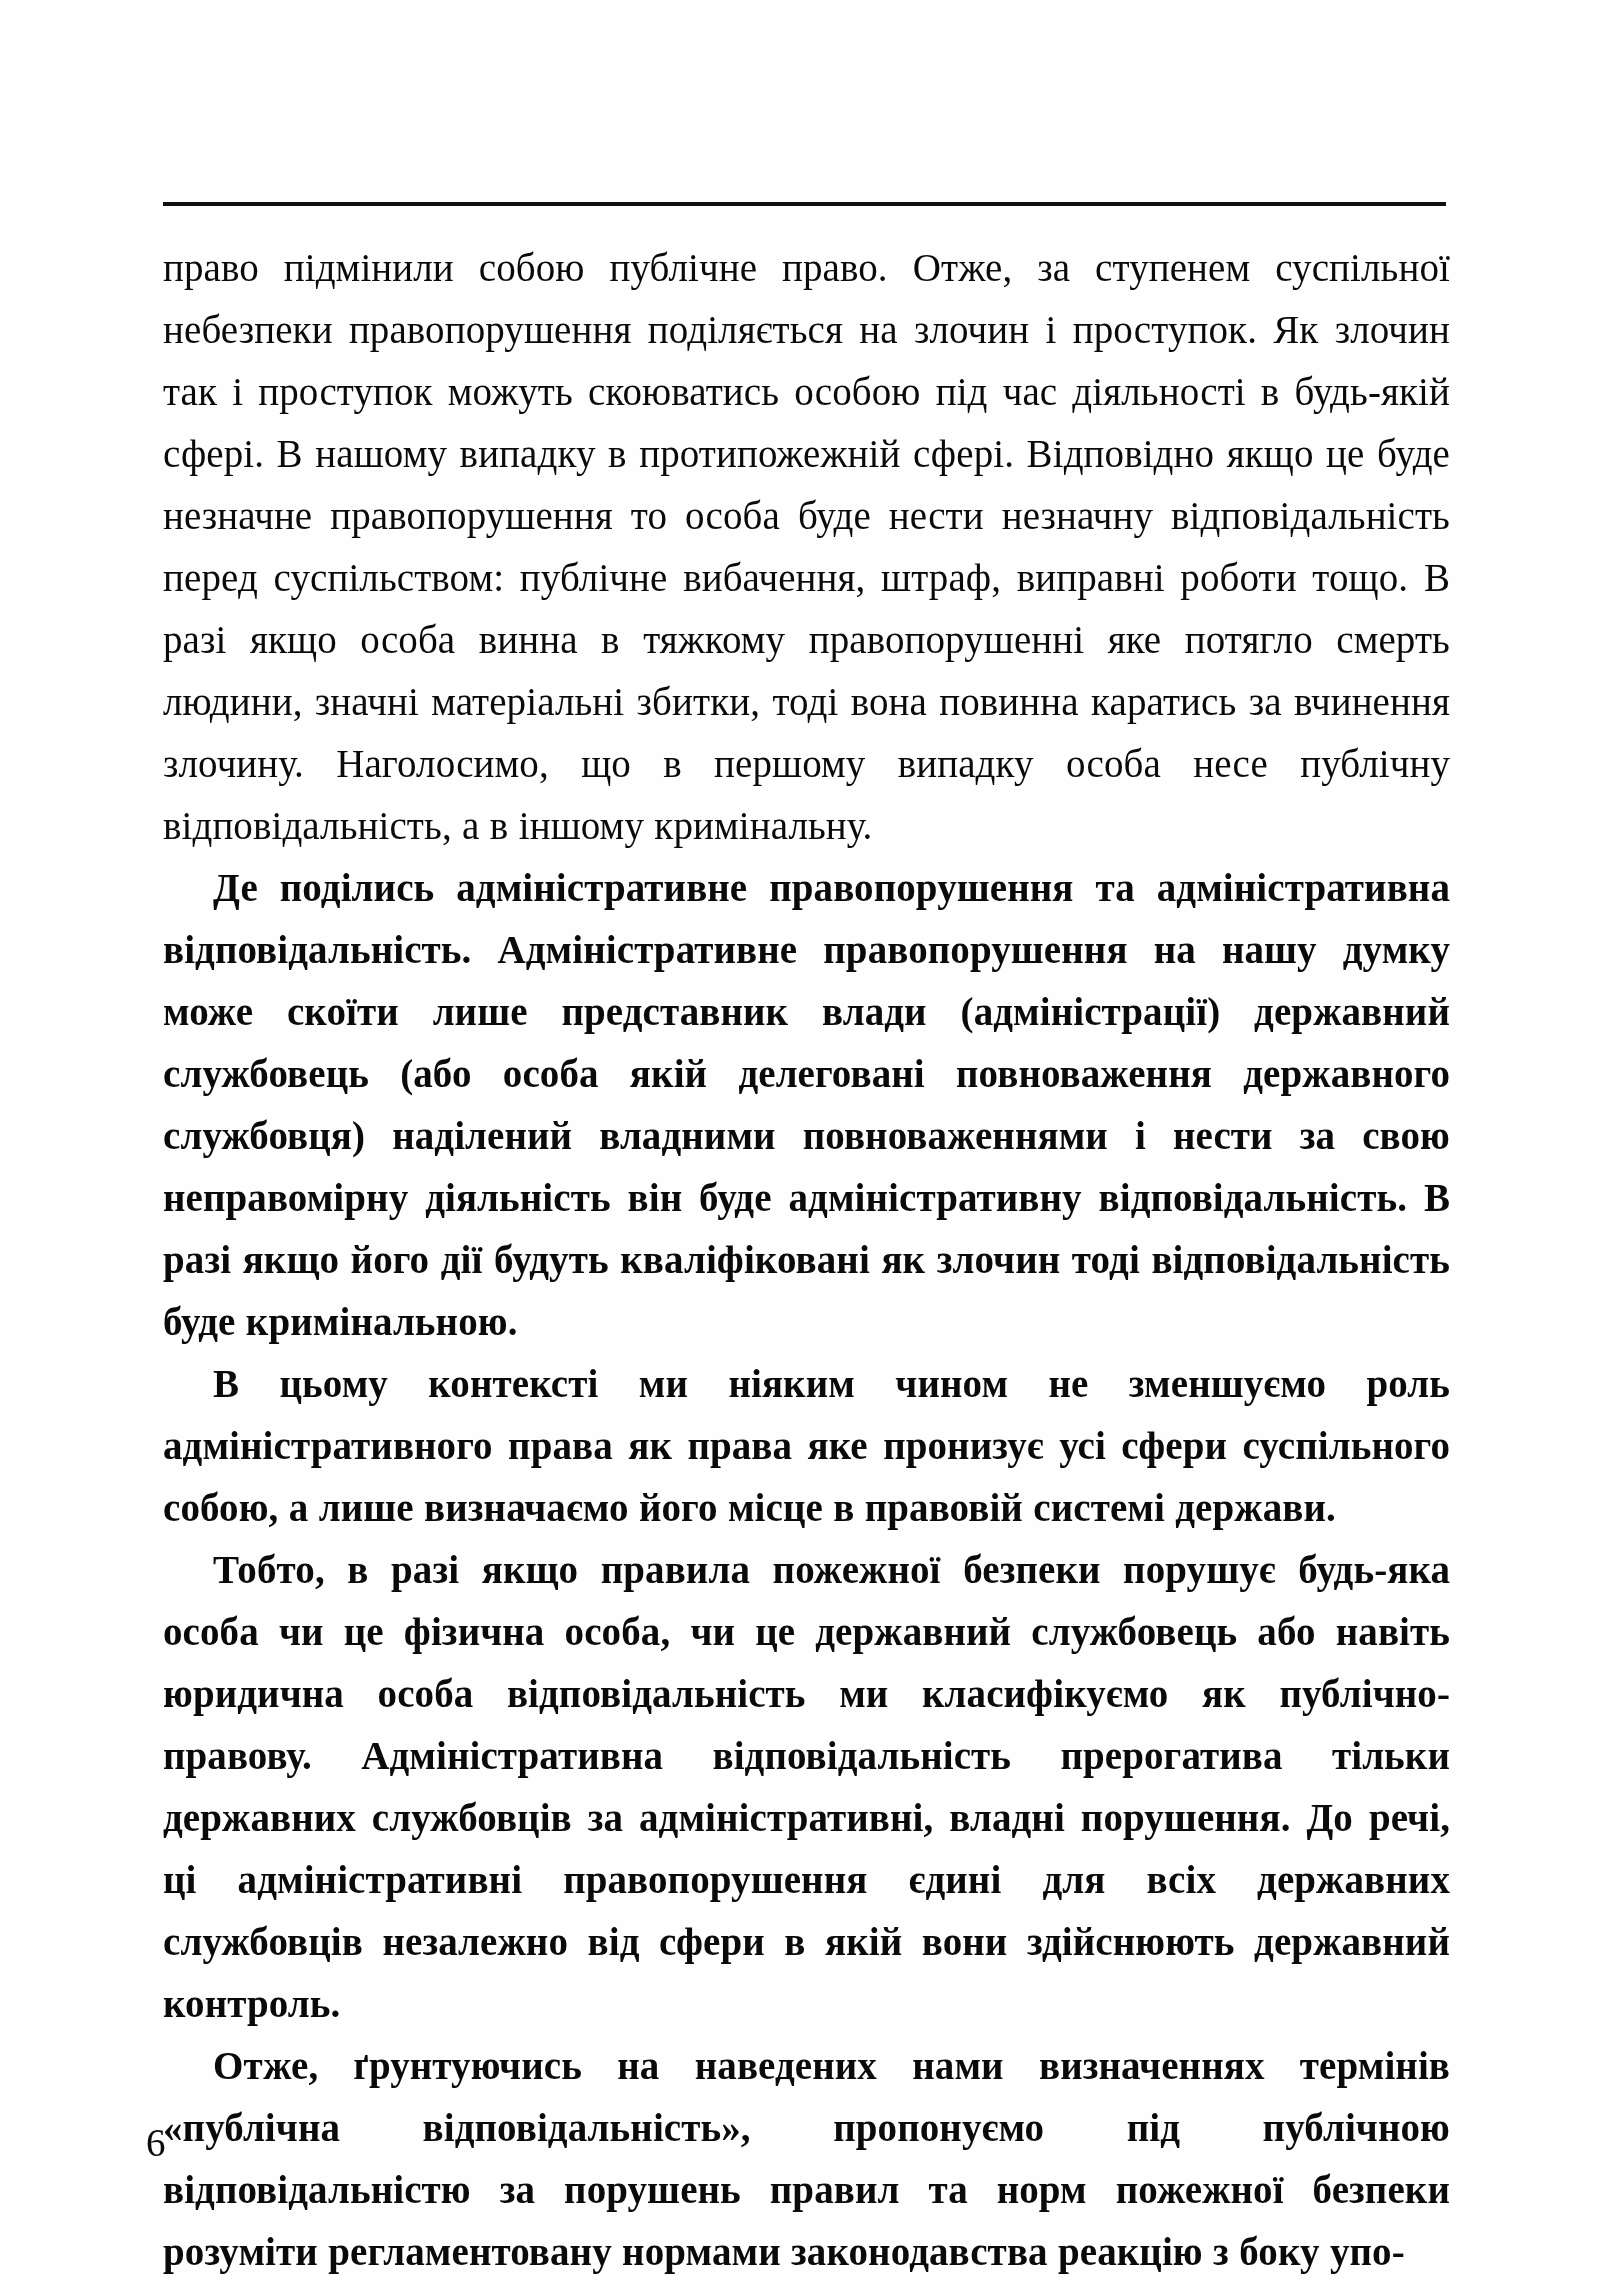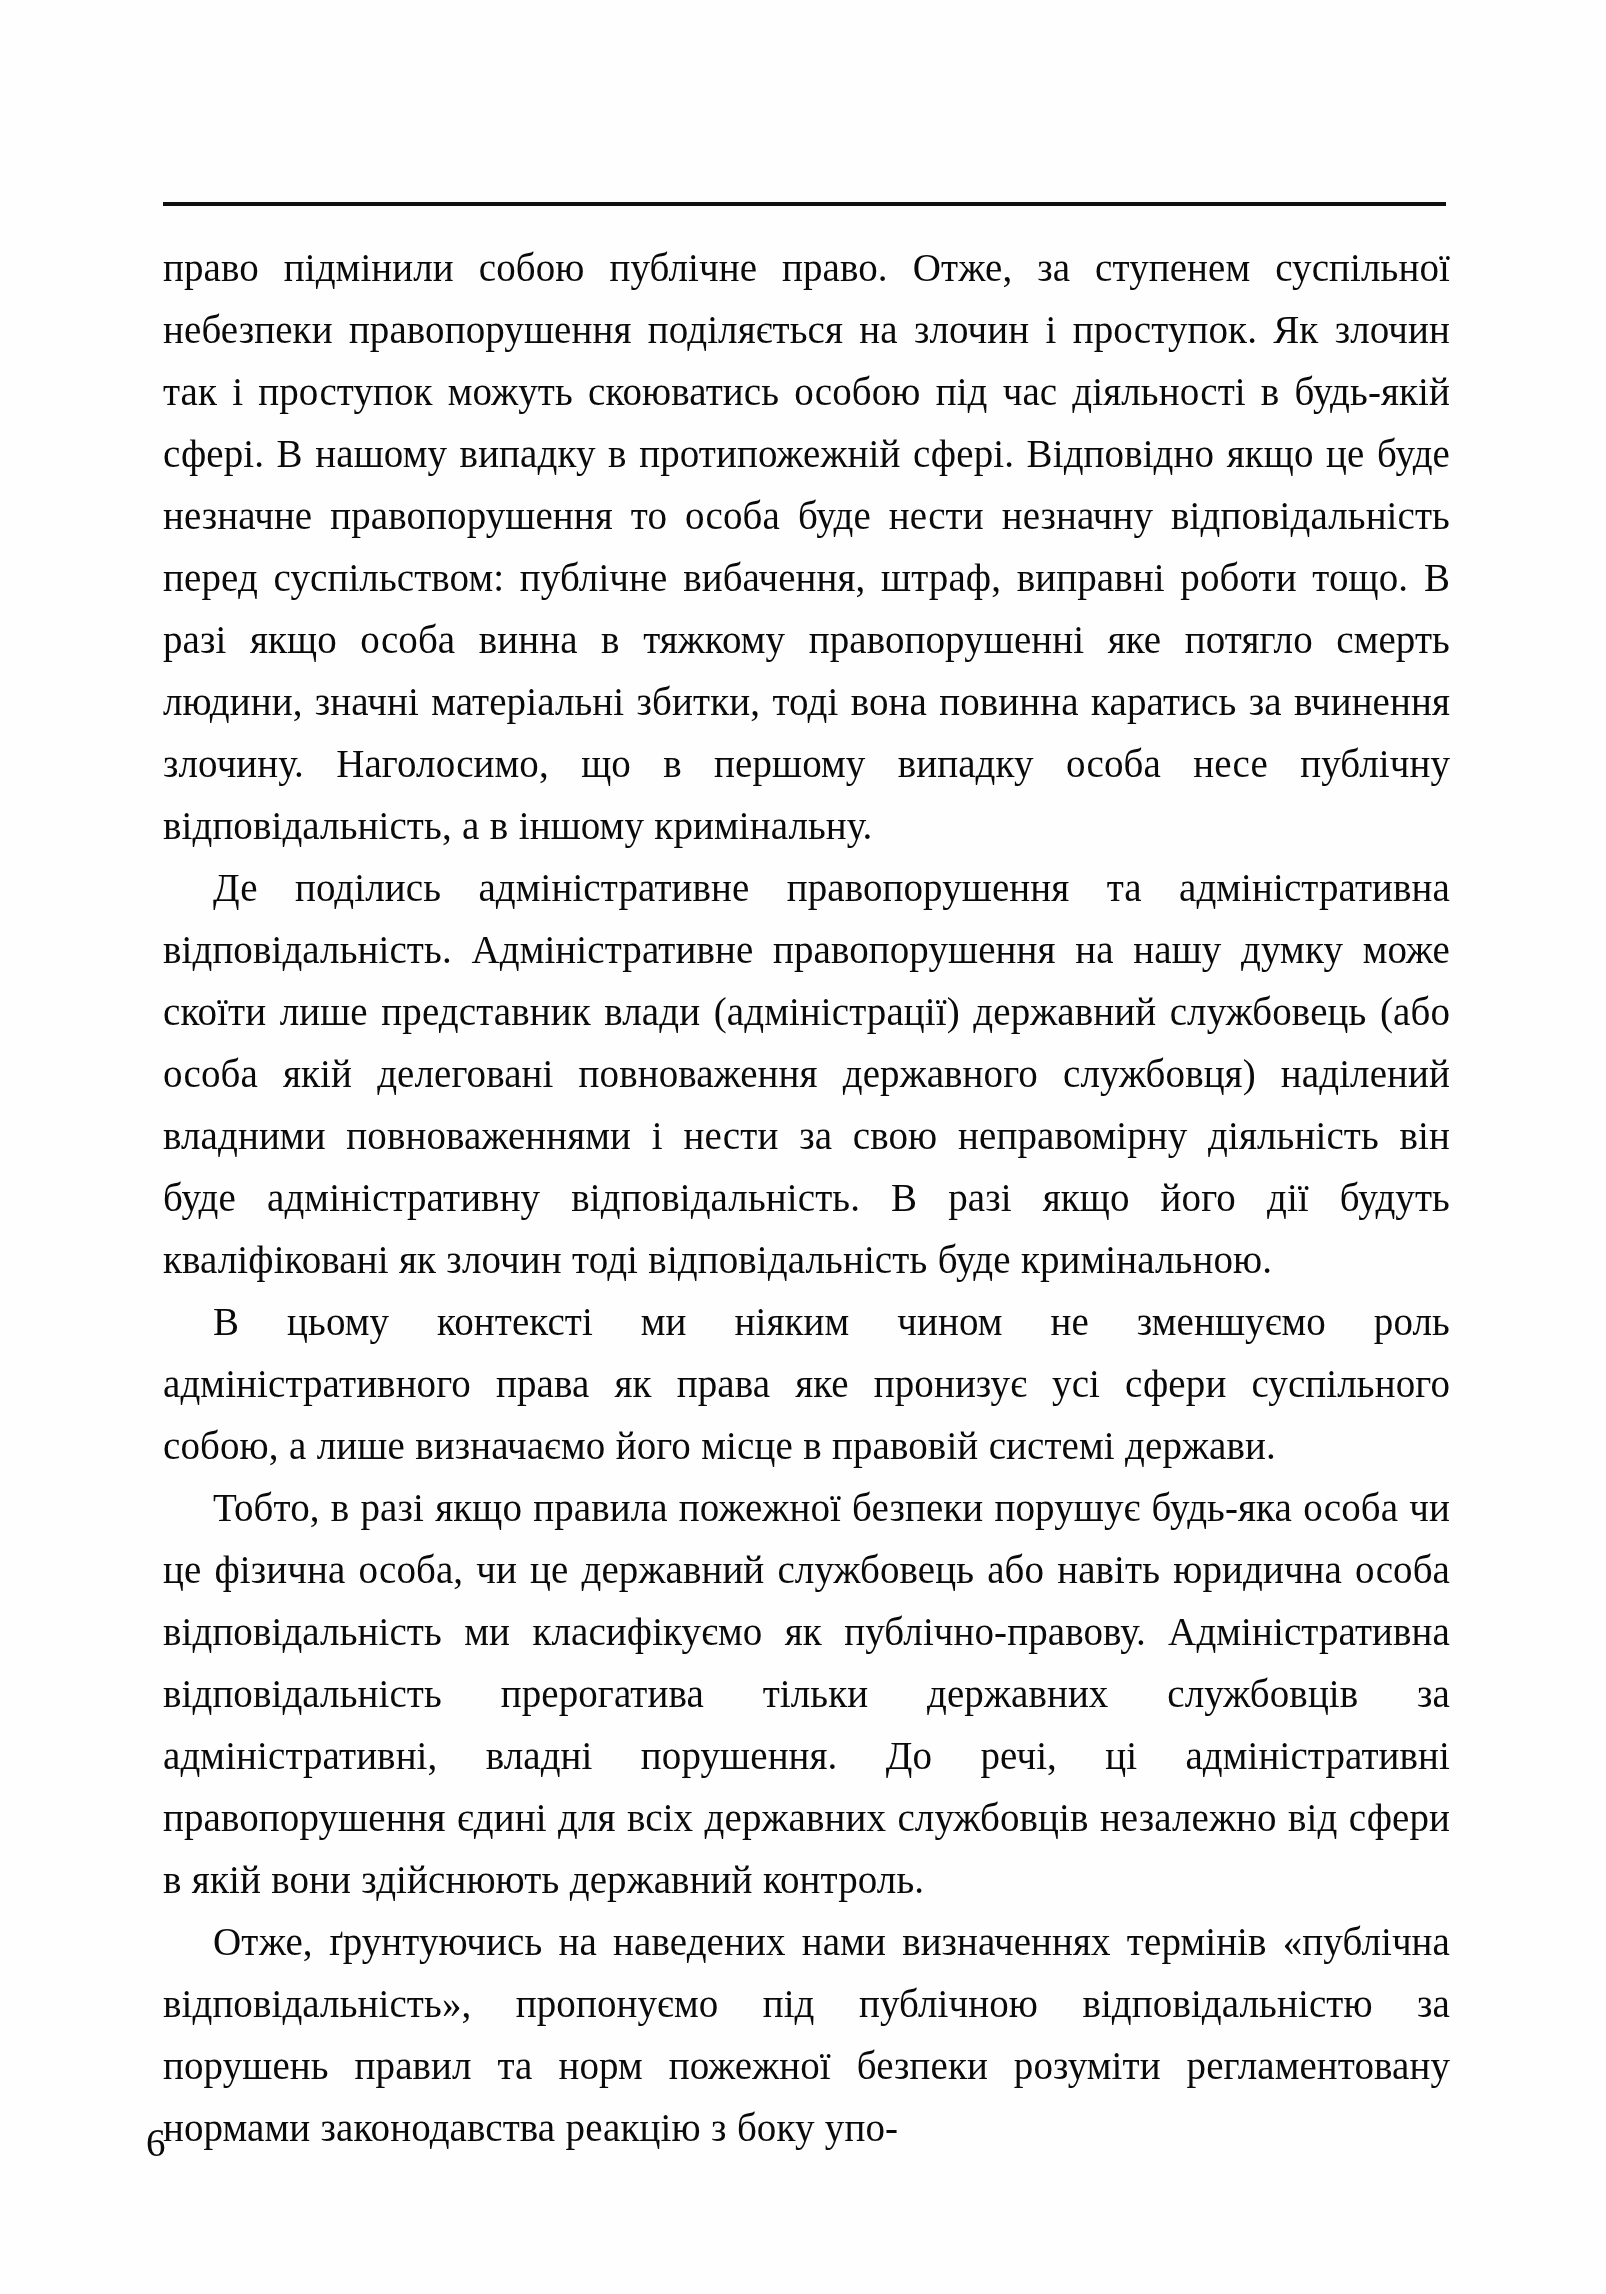--- a/index.html
+++ b/index.html
@@ -41,20 +41,21 @@
     text-align: justify;
     text-align-last: left;
     font-size: 39px;
     line-height: 62px;
     letter-spacing: 0.1px;
     word-spacing: 0.5px;
     hyphens: none;
   }
   .para.indent {
     text-indent: 50px;
+    font-weight: bold;
   }
   
   .para {
     -webkit-font-smoothing: none;
   }
   .folio {
     position: absolute;
     left: 146px;
     top: 2121px;
     font-size: 39px;

